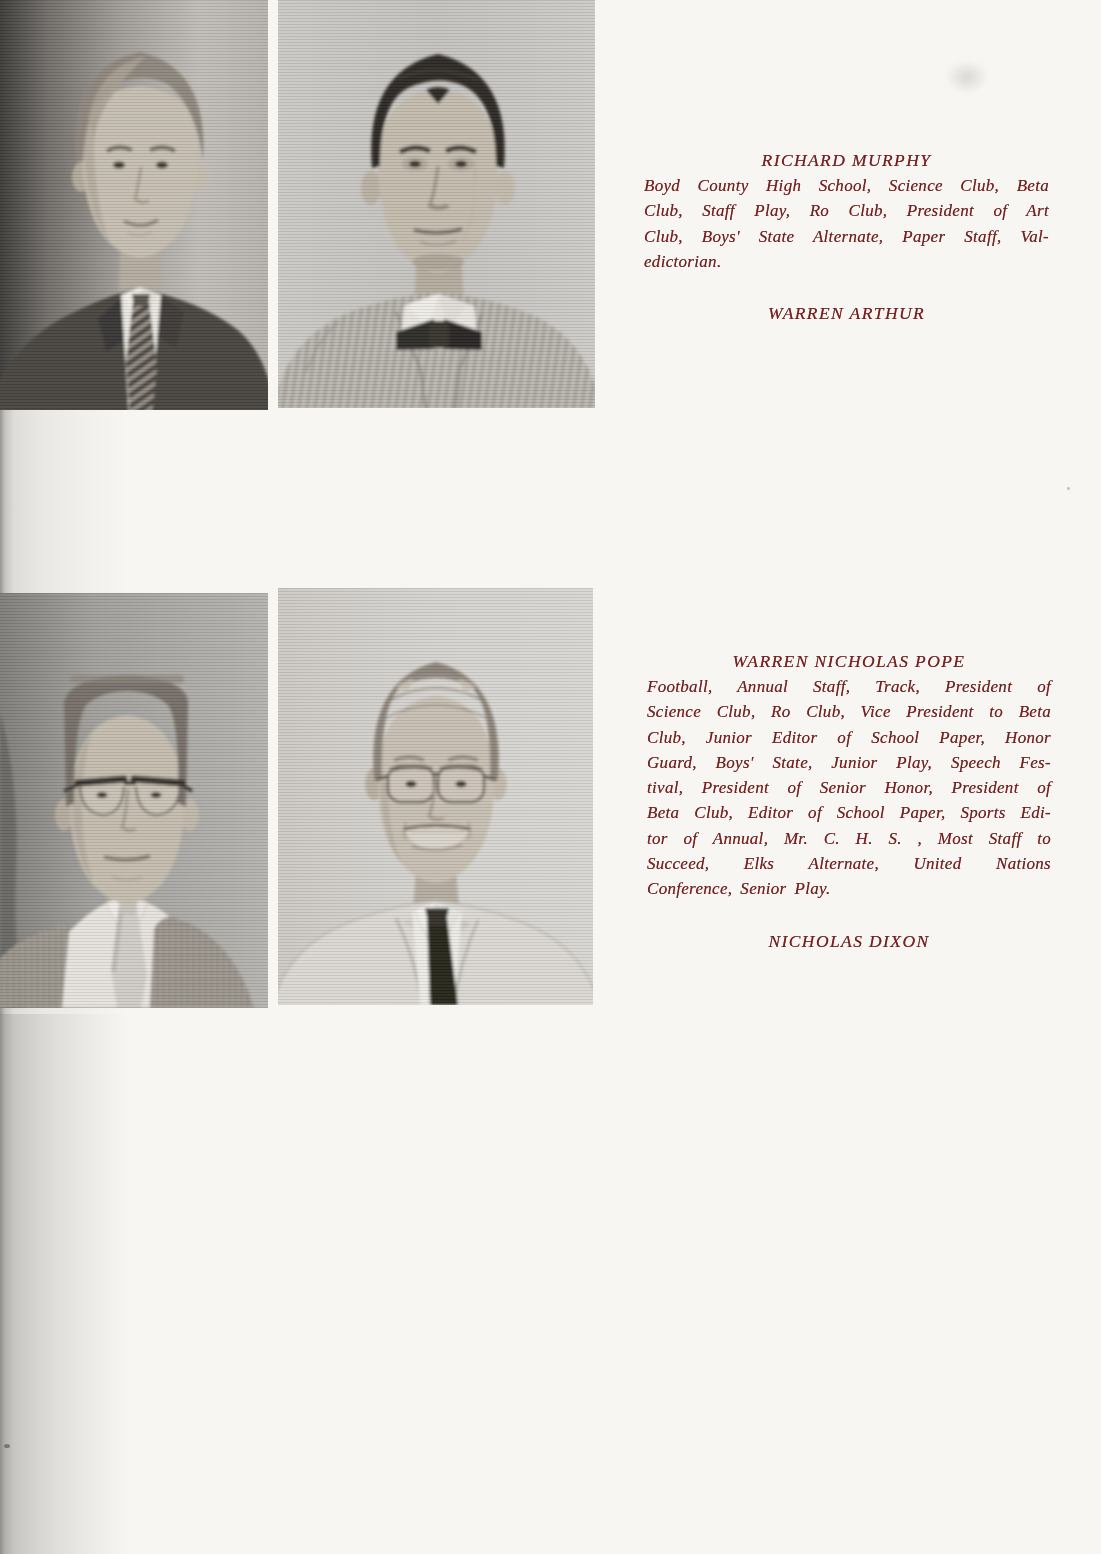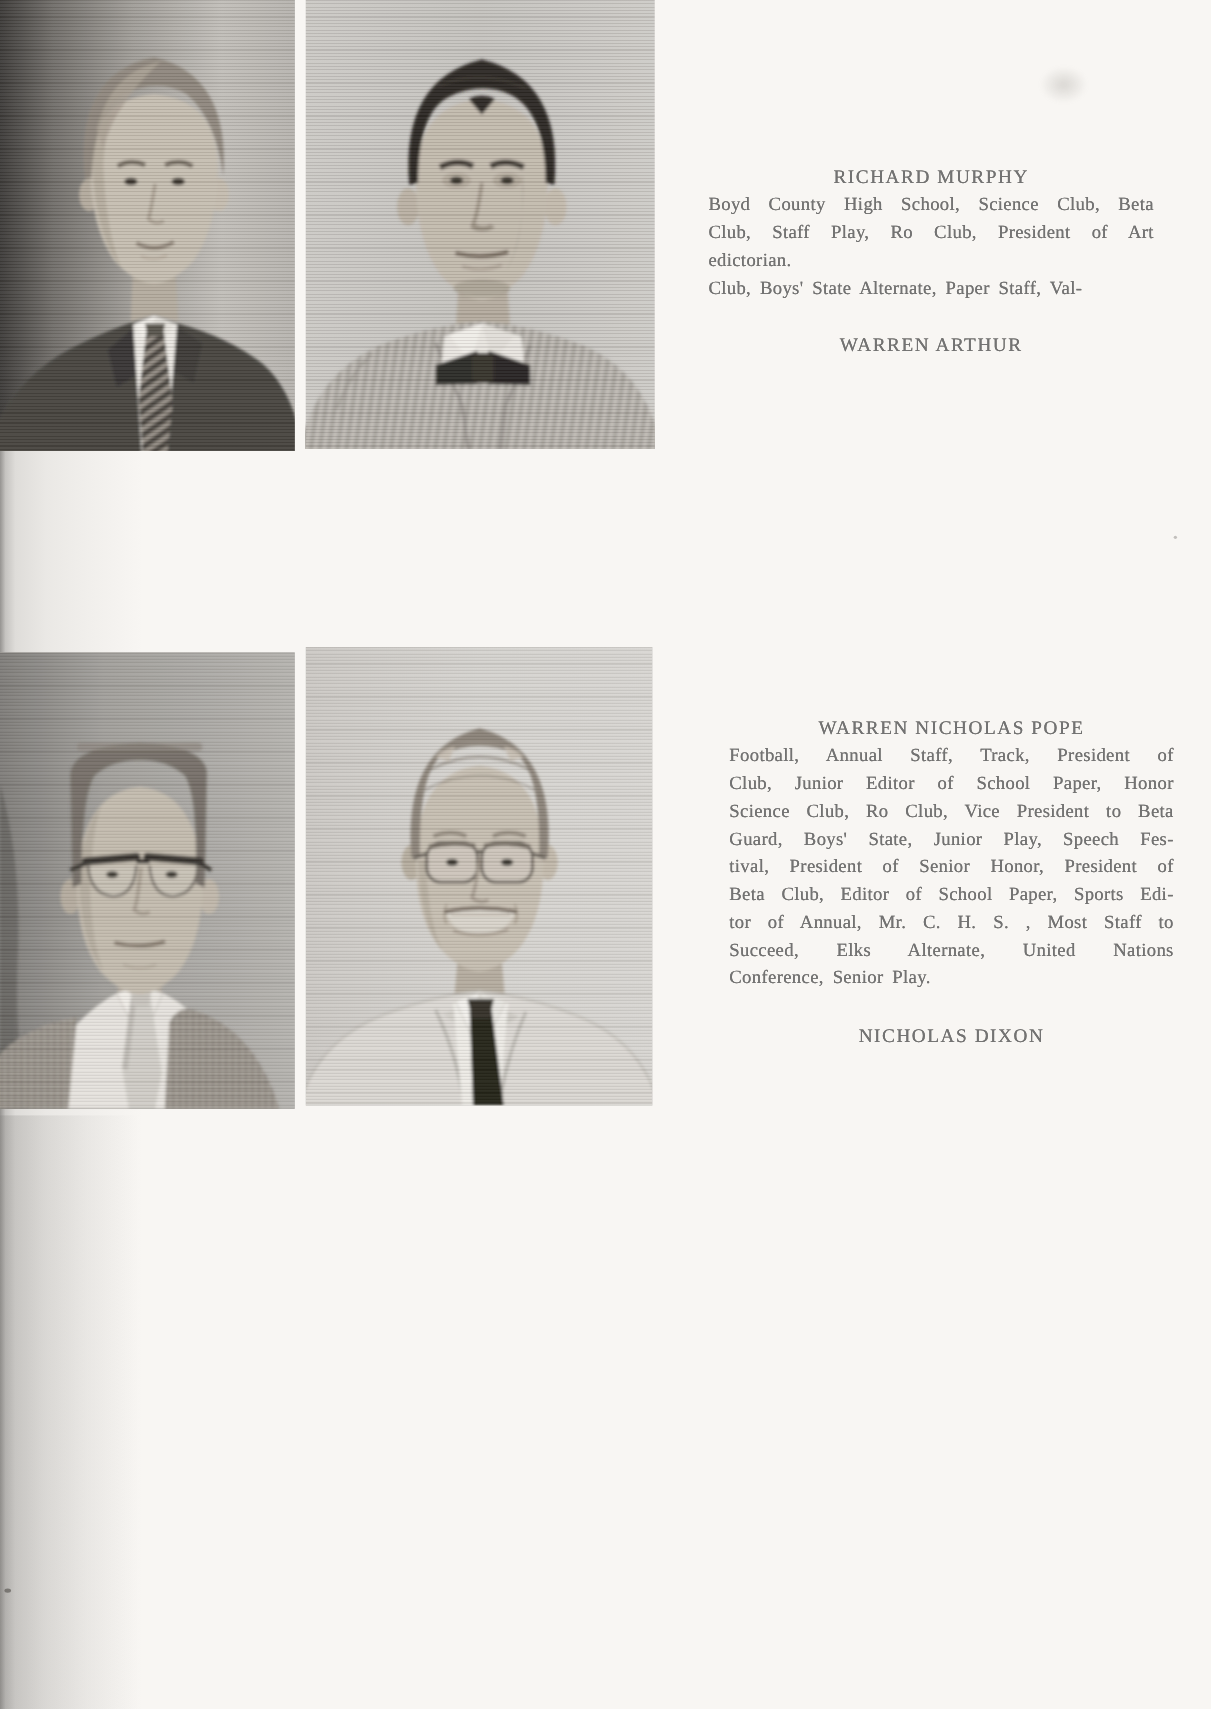--- a/index.html
+++ b/index.html
@@ -1,20 +1,21 @@
 <!DOCTYPE html>
 <html><head>
 <meta charset="utf-8">
 <style>
   html,body{margin:0;padding:0;background:#e9e7e4;}
   .page{
     position:relative;width:1101px;height:1554px;overflow:hidden;
     background:#f8f6f3;
     font-family:"Liberation Serif","DejaVu Serif",serif;
-    color:#737373;
+    color:#7f1d1d;
+    font-style:italic;
   }
   
   .binding-shadow{
     position:absolute;left:0;top:0;width:132px;height:100%;z-index:1;
     background:linear-gradient(90deg,
       rgba(52,50,48,.50) 0px, rgba(52,50,48,.26) 5px,
       rgba(120,118,114,.20) 14px, rgba(150,148,144,.14) 42px,
       rgba(172,170,166,.09) 82px, rgba(200,198,194,0) 130px);
   }
   .binding-shadow-bottom{
@@ -32,21 +33,21 @@
       rgba(40,36,30,.10) 0px, rgba(40,36,30,.10) 1px,
       rgba(255,255,255,.06) 1px, rgba(255,255,255,.06) 3px);
   }
   .photo-tl{left:0;top:0;width:268px;height:410px;}
   .photo-tr{left:278px;top:0;width:317px;height:408px;}
   .photo-bl{left:0;top:593px;width:268px;height:415px;}
   .photo-br{left:278px;top:588px;width:315px;height:417px;}
 
   .entry{position:absolute;z-index:3;}
   .entry-1{left:644px;top:147px;width:405px;}
-  .entry-2{left:647px;top:648px;width:404px;margin-left:16px;}
+  .entry-2{left:647px;top:648px;width:404px;}
   .name{
     margin:0;font-weight:400;font-size:17.5px;line-height:26px;
     letter-spacing:1.4px;text-align:center;
     text-shadow:0 0 .5px rgba(50,48,44,.75);
   }
   .name.secondary{margin-top:26px;}
   .activities{margin:0;}
   .activities .line{
     font-size:17px;line-height:25.3px;letter-spacing:.3px;word-spacing:3.5px;
     text-align:justify;text-align-last:justify;
@@ -279,32 +280,32 @@
         <path d="M134,258 Q158,266 184,257" stroke="#998d80" stroke-width="2.4" fill="none" opacity="0.85"></path>
       </g>
     </svg>
   </div>
 
   <section class="entry entry-1">
     <h2 class="name">RICHARD MURPHY</h2>
     <div class="activities">
         <div class="line">Boyd County High School, Science Club, Beta</div>
         <div class="line">Club, Staff Play, Ro Club, President of Art</div>
+        <div class="line">Club, Boys' State Alternate, Paper Staff, Val-</div>
         <div class="line">edictorian.</div>
-        <div class="line">Club, Boys' State Alternate, Paper Staff, Val-</div>
       </div>
     <h2 class="name secondary">WARREN ARTHUR</h2>
   </section>
 
   <section class="entry entry-2">
     <h2 class="name">WARREN NICHOLAS POPE</h2>
     <div class="activities">
         <div class="line">Football, Annual Staff, Track, President of</div>
+        <div class="line">Science Club, Ro Club, Vice President to Beta</div>
         <div class="line">Club, Junior Editor of School Paper, Honor</div>
-        <div class="line">Science Club, Ro Club, Vice President to Beta</div>
         <div class="line">Guard, Boys' State, Junior Play, Speech Fes-</div>
         <div class="line">tival, President of Senior Honor, President of</div>
         <div class="line">Beta Club, Editor of School Paper, Sports Edi-</div>
         <div class="line">tor of Annual, Mr. C. H. S. , Most Staff to</div>
         <div class="line">Succeed, Elks Alternate, United Nations</div>
         <div class="line">Conference, Senior Play.</div>
       </div>
     <h2 class="name secondary">NICHOLAS DIXON</h2>
   </section>
 

